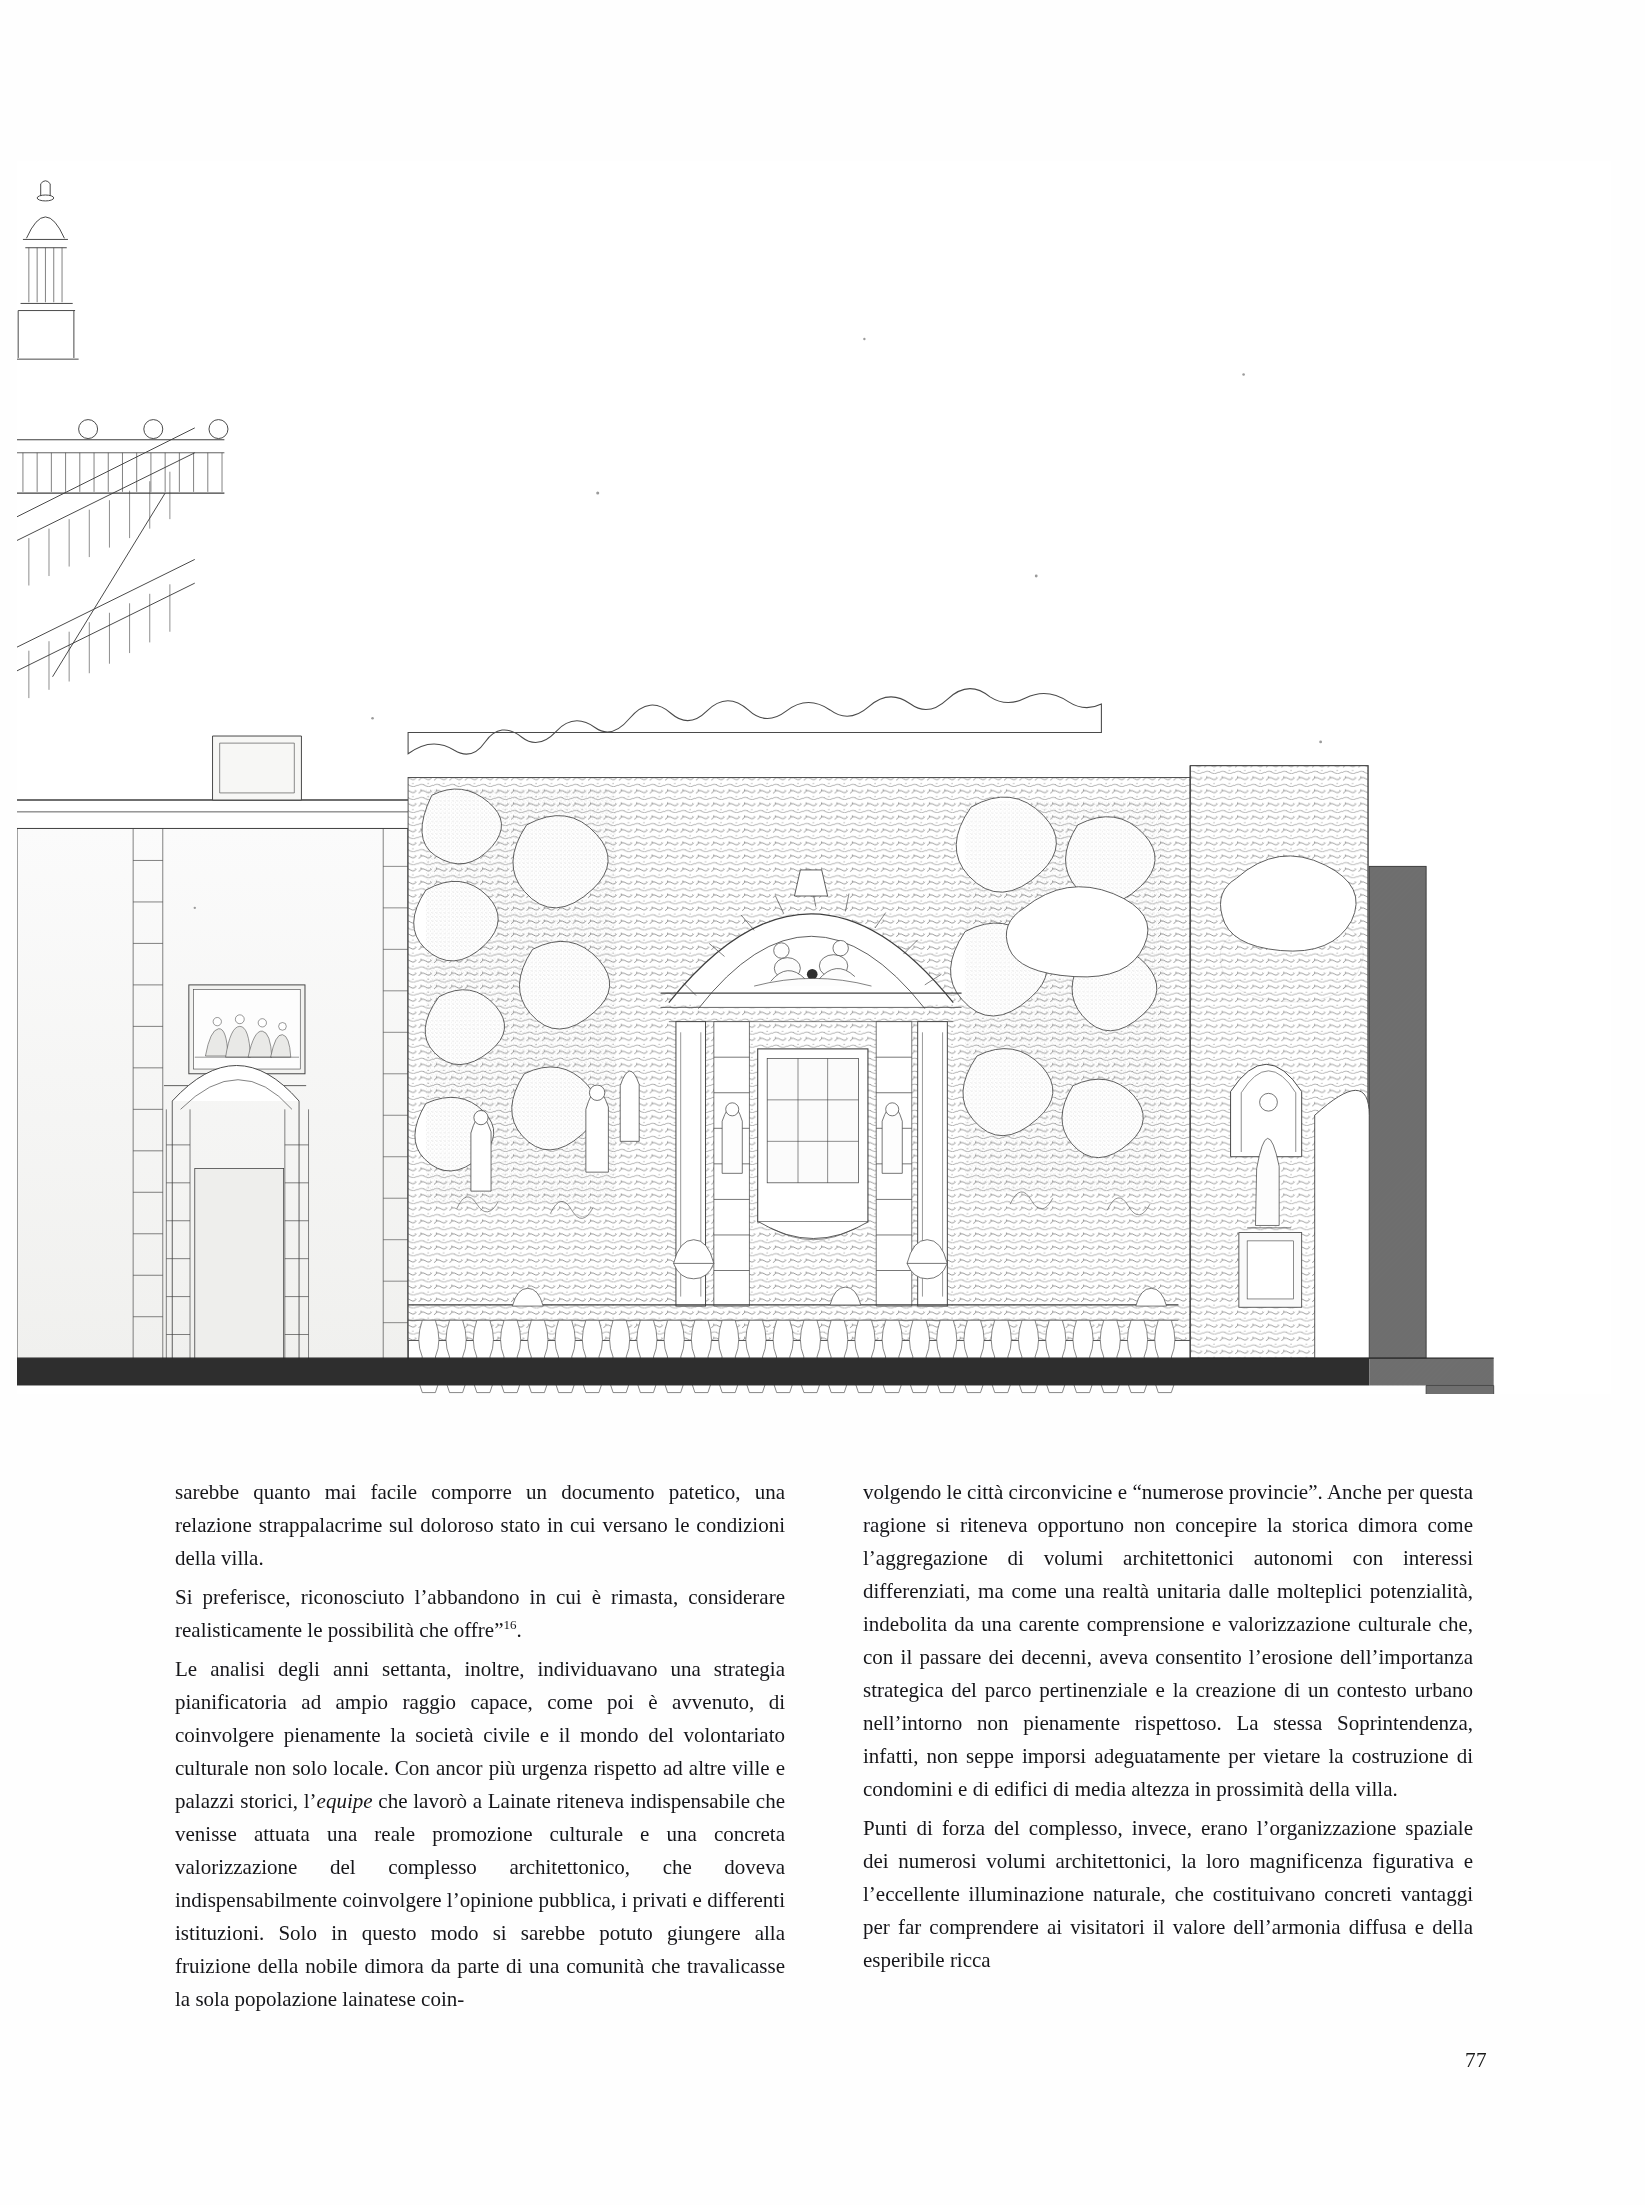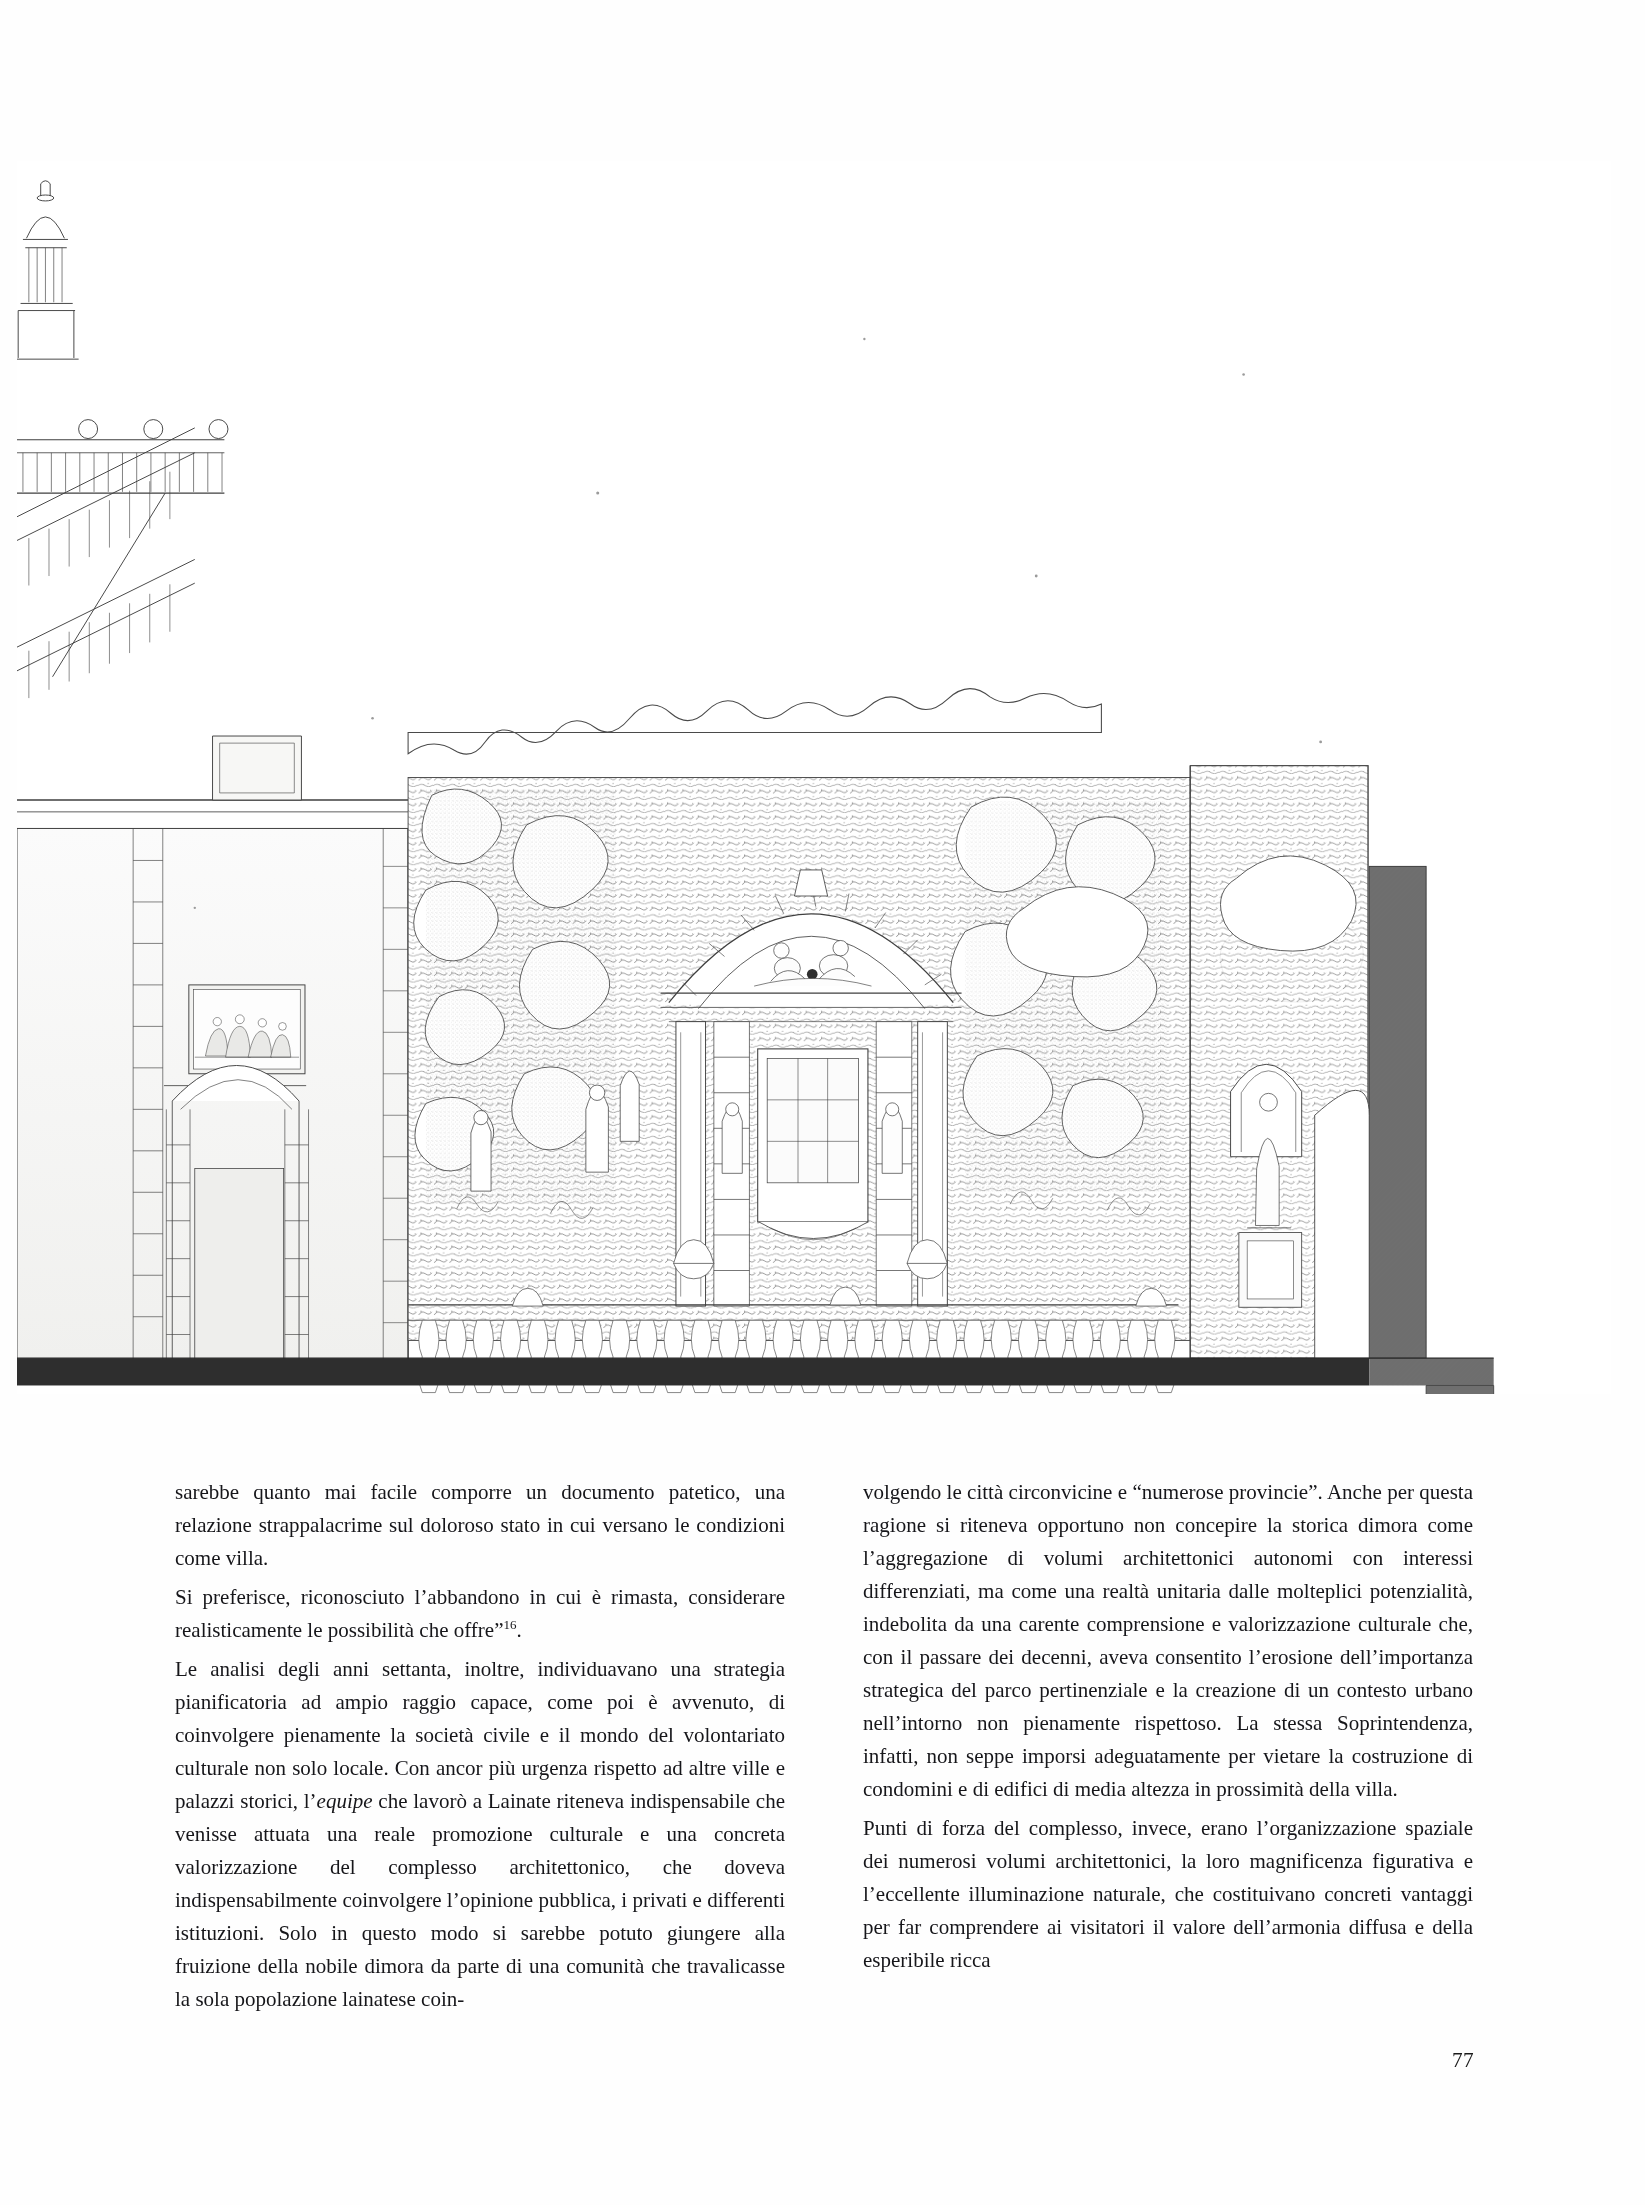--- a/index.html
+++ b/index.html
@@ -71,21 +71,21 @@
   em { font-style: italic; }
   sup {
     font-size: 0.62em;
     vertical-align: super;
     line-height: 0;
   }
 
   
   .folio {
     position: absolute;
-    right: 171px;
+    right: 158px;
     top: 2048px;
     font-size: 21.3px;
     letter-spacing: 0.3px;
     color: #1a1a1a;
   }
 </style>
 </head>
 <body>
 
 <div class="page">
@@ -438,21 +438,21 @@
           <circle cx="2200" cy="980" r="2.4"></circle>
           <circle cx="300" cy="1260" r="2"></circle>
         </g>
       </svg>
     </div>
   </div>
 
   <div class="columns">
 
     <div class="col">
-      <p>sarebbe quanto mai facile comporre un documento patetico, una relazione strappalacrime sul doloroso stato in cui versano le condizioni come villa.</p>
+      <p>sarebbe quanto mai facile comporre un documento patetico, una relazione strappalacrime sul doloroso stato in cui versano le condizioni della villa.</p>
       <p>Si preferisce, riconosciuto l’abbandono in cui è rimasta, considerare realisticamente le possibilità che offre”<sup>16</sup>.</p>
       <p>Le analisi degli anni settanta, inoltre, individuavano una strategia pianificatoria ad ampio raggio capace, come poi è avvenuto, di coinvolgere pienamente la società civile e il mondo del volontariato culturale non solo locale. Con ancor più urgenza rispetto ad altre ville e palazzi storici, l’<em>equipe</em> che lavorò a Lainate riteneva indispensabile che venisse attuata una reale promozione culturale e una concreta valorizzazione del complesso architettonico, che doveva indispensabilmente coinvolgere l’opinione pubblica, i privati e differenti istituzioni. Solo in questo modo si sarebbe potuto giungere alla fruizione della nobile dimora da parte di una comunità che travalicasse la sola popolazione lainatese coin-</p>
     </div>
 
     <div class="col">
       <p>volgendo le città circonvicine e “numerose provincie”. Anche per questa ragione si riteneva opportuno non concepire la storica dimora come l’aggregazione di volumi architettonici autonomi con interessi differenziati, ma come una realtà unitaria dalle molteplici potenzialità, indebolita da una carente comprensione e valorizzazione culturale che, con il passare dei decenni, aveva consentito l’erosione dell’importanza strategica del parco pertinenziale e la creazione di un contesto urbano nell’intorno non pienamente rispettoso. La stessa Soprintendenza, infatti, non seppe imporsi adeguatamente per vietare la costruzione di condomini e di edifici di media altezza in prossimità della villa.</p>
       <p>Punti di forza del complesso, invece, erano l’organizzazione spaziale dei numerosi volumi architettonici, la loro magnificenza figurativa e l’eccellente illuminazione naturale, che costituivano concreti vantaggi per far comprendere ai visitatori il valore dell’armonia diffusa e della esperibile ricca</p>
     </div>
 
   </div>

